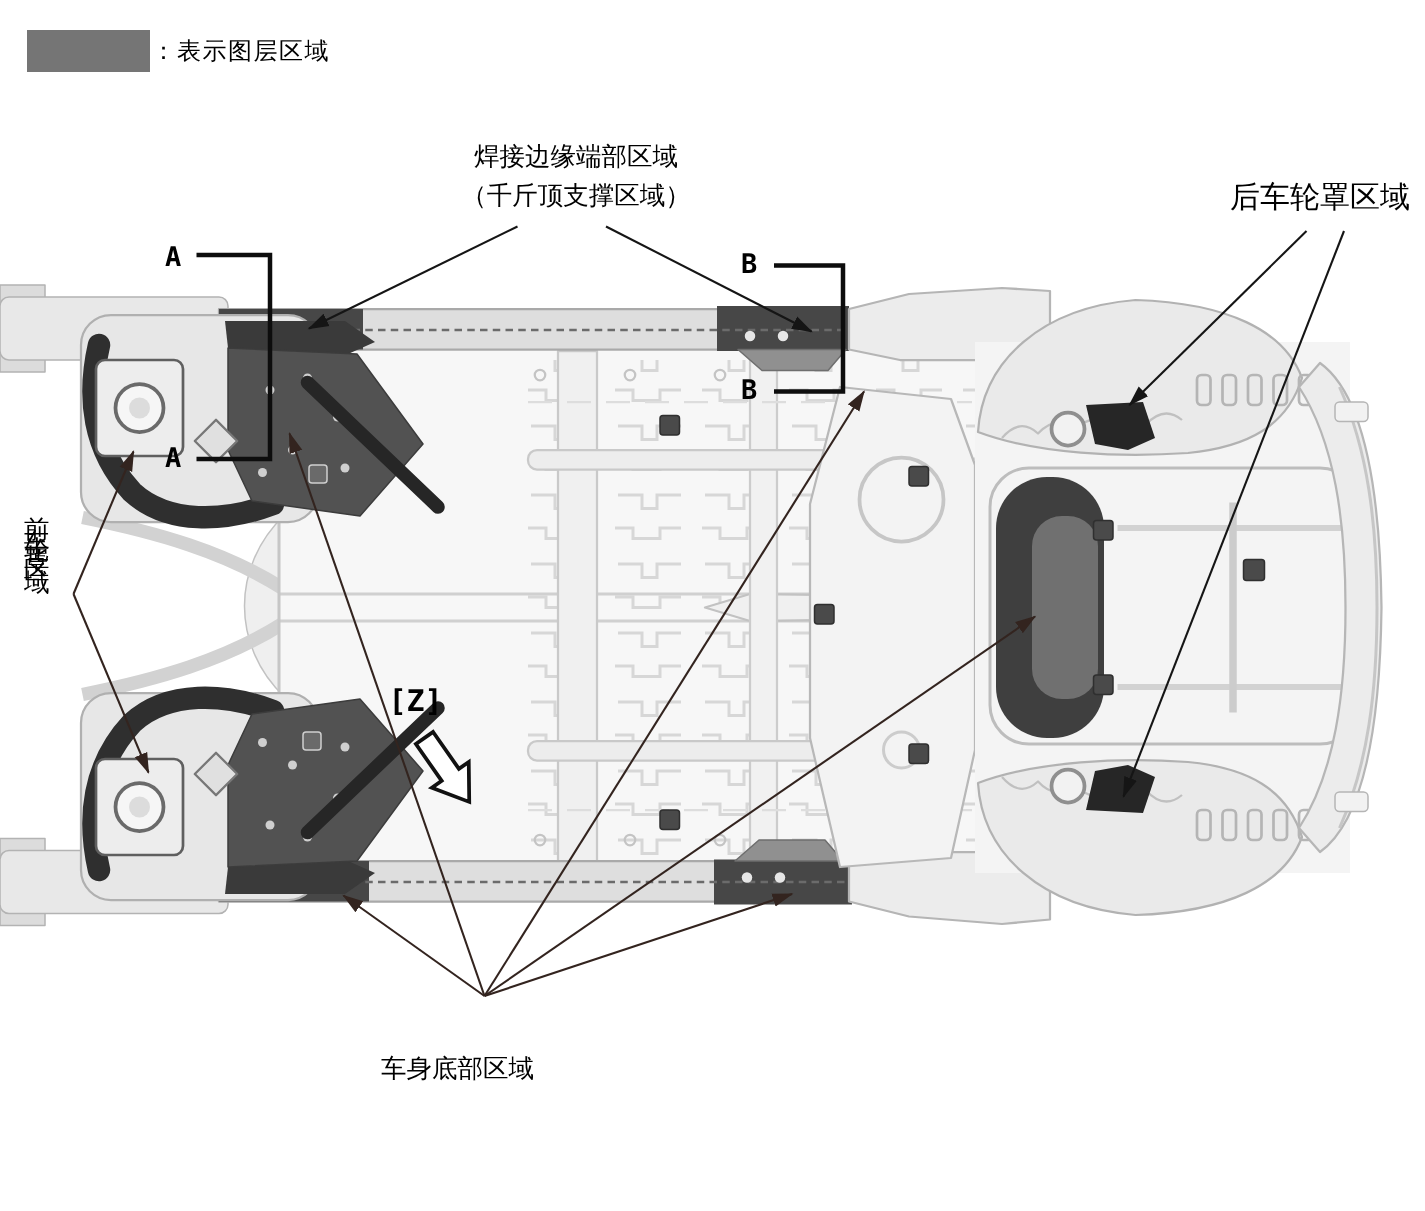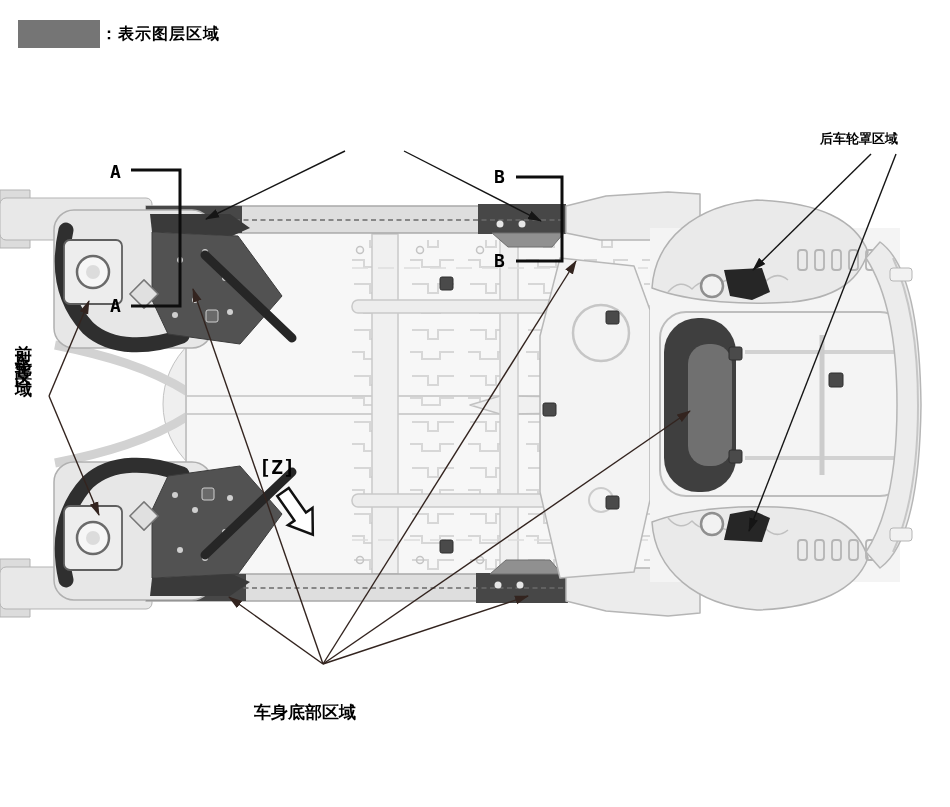--- a/index.html
+++ b/index.html
@@ -1,23 +1,23 @@
 <!DOCTYPE html>
 <html><head>
 <meta charset="utf-8">
 <style>
   html,body{margin:0;padding:0;background:#fff;}
   .stage{position:relative;width:950px;height:807px;background:#ffffff;overflow:hidden;
          font-family:"DejaVu Sans",sans-serif;color:#000;}
   .stage svg{position:absolute;left:0;top:0;}
-  .lbl{position:absolute;font-weight:700;white-space:nowrap;}
+  .lbl{position:absolute;font-weight:400;white-space:nowrap;}
   .legend-swatch{position:absolute;left:18px;top:20px;width:82px;height:28px;}
   .legend-label{left:101px;top:24px;font-size:16px;letter-spacing:1px;}
   .weld-edge{left:248px;top:92px;width:272px;text-align:center;font-size:17px;line-height:26px;}
-  .rear-wheel{left:820px;top:130px;font-size:13px;}
+  .rear-wheel{left:820px;top:118px;font-size:20px;}
   .front-wheel{left:13px;top:331px;font-size:17px;writing-mode:vertical-rl;letter-spacing:7px;}
   .underbody{left:254px;top:669px;font-size:17px;margin-top:32px;}
   .zmark{left:259px;top:455px;font-size:20px;font-weight:700;font-family:"DejaVu Sans Mono",monospace;}
   .marker-letter{position:absolute;font-size:18px;font-weight:600;font-family:"DejaVu Sans Mono",monospace;}
   .a-top{left:110px;top:161px;}
   .a-bottom{left:110px;top:295px;}
   .b-top{left:494px;top:166px;}
   .b-bottom{left:494px;top:250px;}
 </style>
 </head>
@@ -208,20 +208,24 @@
     </g>
 
     <g transform="translate(283,492) rotate(55)">
       <path d="M0,-7 L30,-7 L30,-15 L52,0 L30,15 L30,7 L0,7 Z" fill="#ffffff" stroke="#111111" stroke-width="2.5" stroke-linejoin="miter"></path>
     </g>
   </svg>
 
   <div class="legend-swatch" style="background-color: rgb(117, 117, 117);"></div>
   <div class="lbl legend-label">：表示图层区域</div>
 
+  <div class="lbl weld-edge">
+    <div>焊接边缘端部区域</div>
+    <div>（千斤顶支撑区域）</div>
+  </div>
 
   <div class="lbl rear-wheel">后车轮罩区域</div>
 
   <div class="lbl front-wheel">前车轮罩区域</div>
 
   <div class="lbl underbody">车身底部区域</div>
 
   <div class="lbl zmark">[Z]</div>
 
   <div class="marker-letter a-top">A</div>

